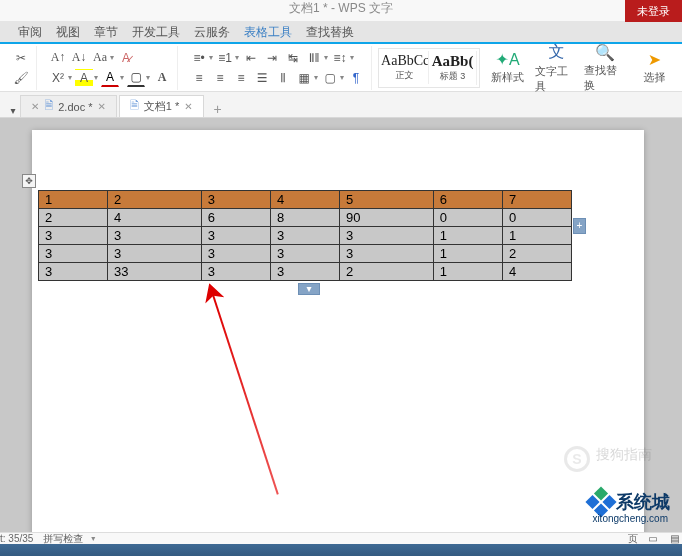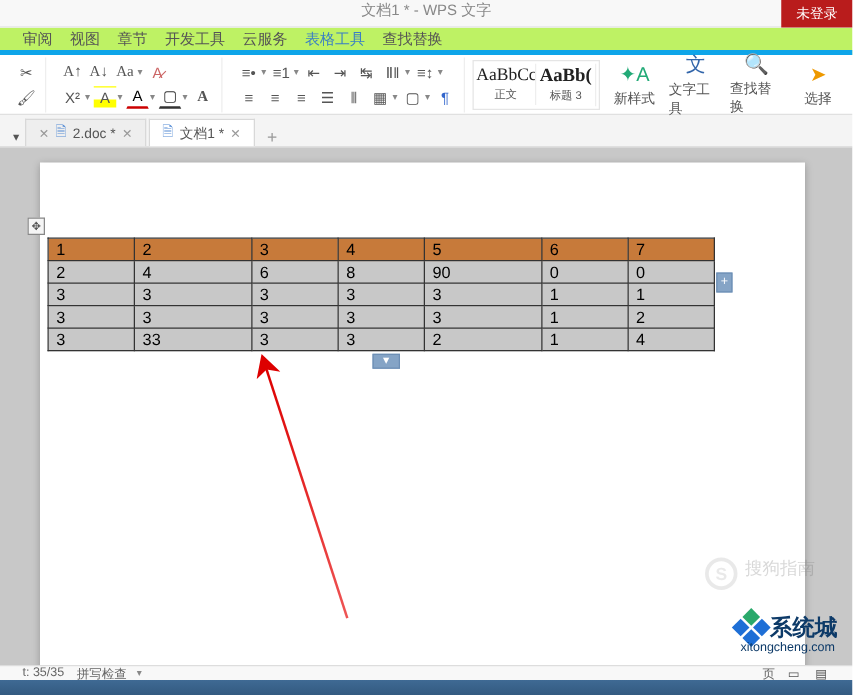--- a/index.html
+++ b/index.html
@@ -34,26 +34,26 @@
     background: #b91c1c;
     color: #fff;
     padding: 0 12px;
     line-height: 22px;
     font-size: 11px;
   }
 
   
   .menubar {
     height: 22px;
-    background: #bef264;
+    background: #e5e5e5;
     display: flex;
     align-items: center;
     gap: 14px;
     padding-left: 18px;
-    border-bottom: 4px solid #0ea5e9;
+    border-bottom: 2px solid #0ea5e9;
   }
   .menubar .m { color: #555; font-size: 12px; cursor: pointer; }
   .menubar .m.active { color: #3a7fc4; }
 
   
   .ribbon {
     height: 48px;
     background: #fff;
     border-bottom: 1px solid #e0e0e0;
     display: flex;
@@ -267,21 +267,21 @@
   .statusbar {
     position: absolute;
     left: 0; right: 0; bottom: 12px;
     height: 12px;
     background: #f8f8f8;
     border-top: 1px solid #ddd;
     font-size: 10px;
     color: #666;
     display: flex;
     align-items: center;
-    padding: 0 18px;
+    padding: 0 0;
     gap: 10px;
   }
   .statusbar .right { margin-left: auto; display:flex; gap:8px; align-items:center;}
   .taskbar {
     position: absolute; left:0; right:0; bottom:0; height:12px;
     background: linear-gradient(#3f6a94,#335a80);
   }
 </style>
 </head>
 <body>

